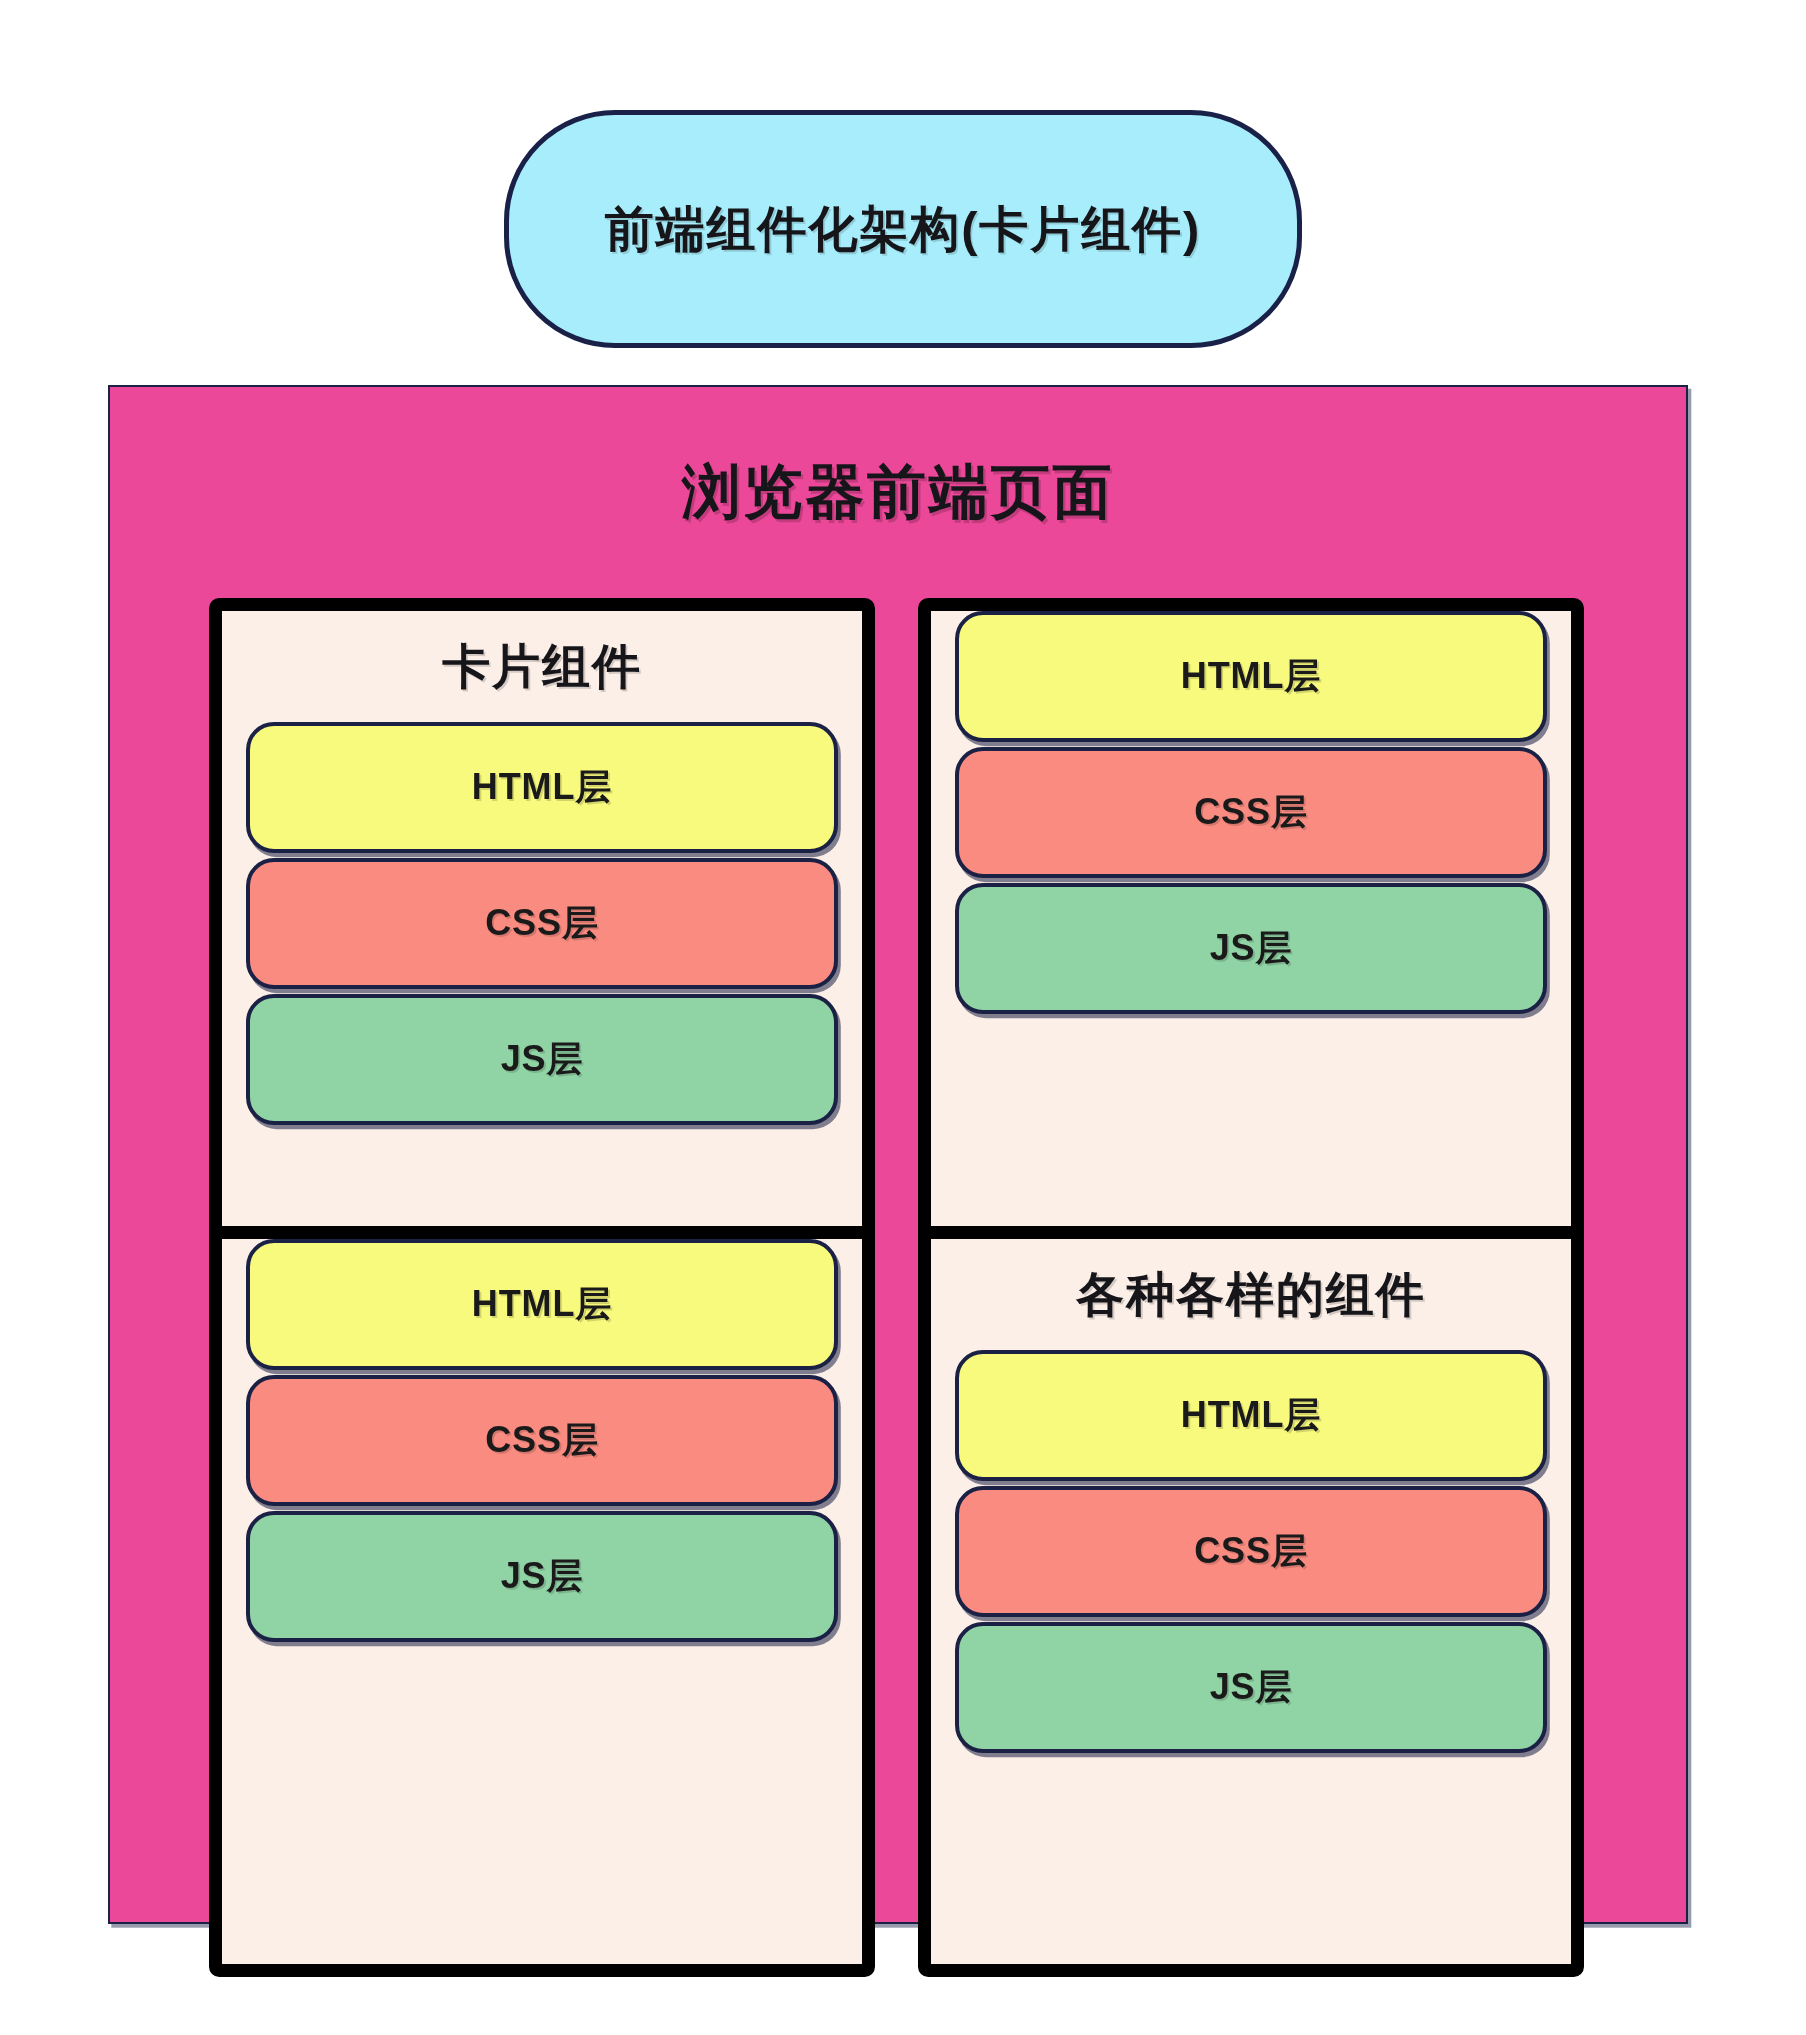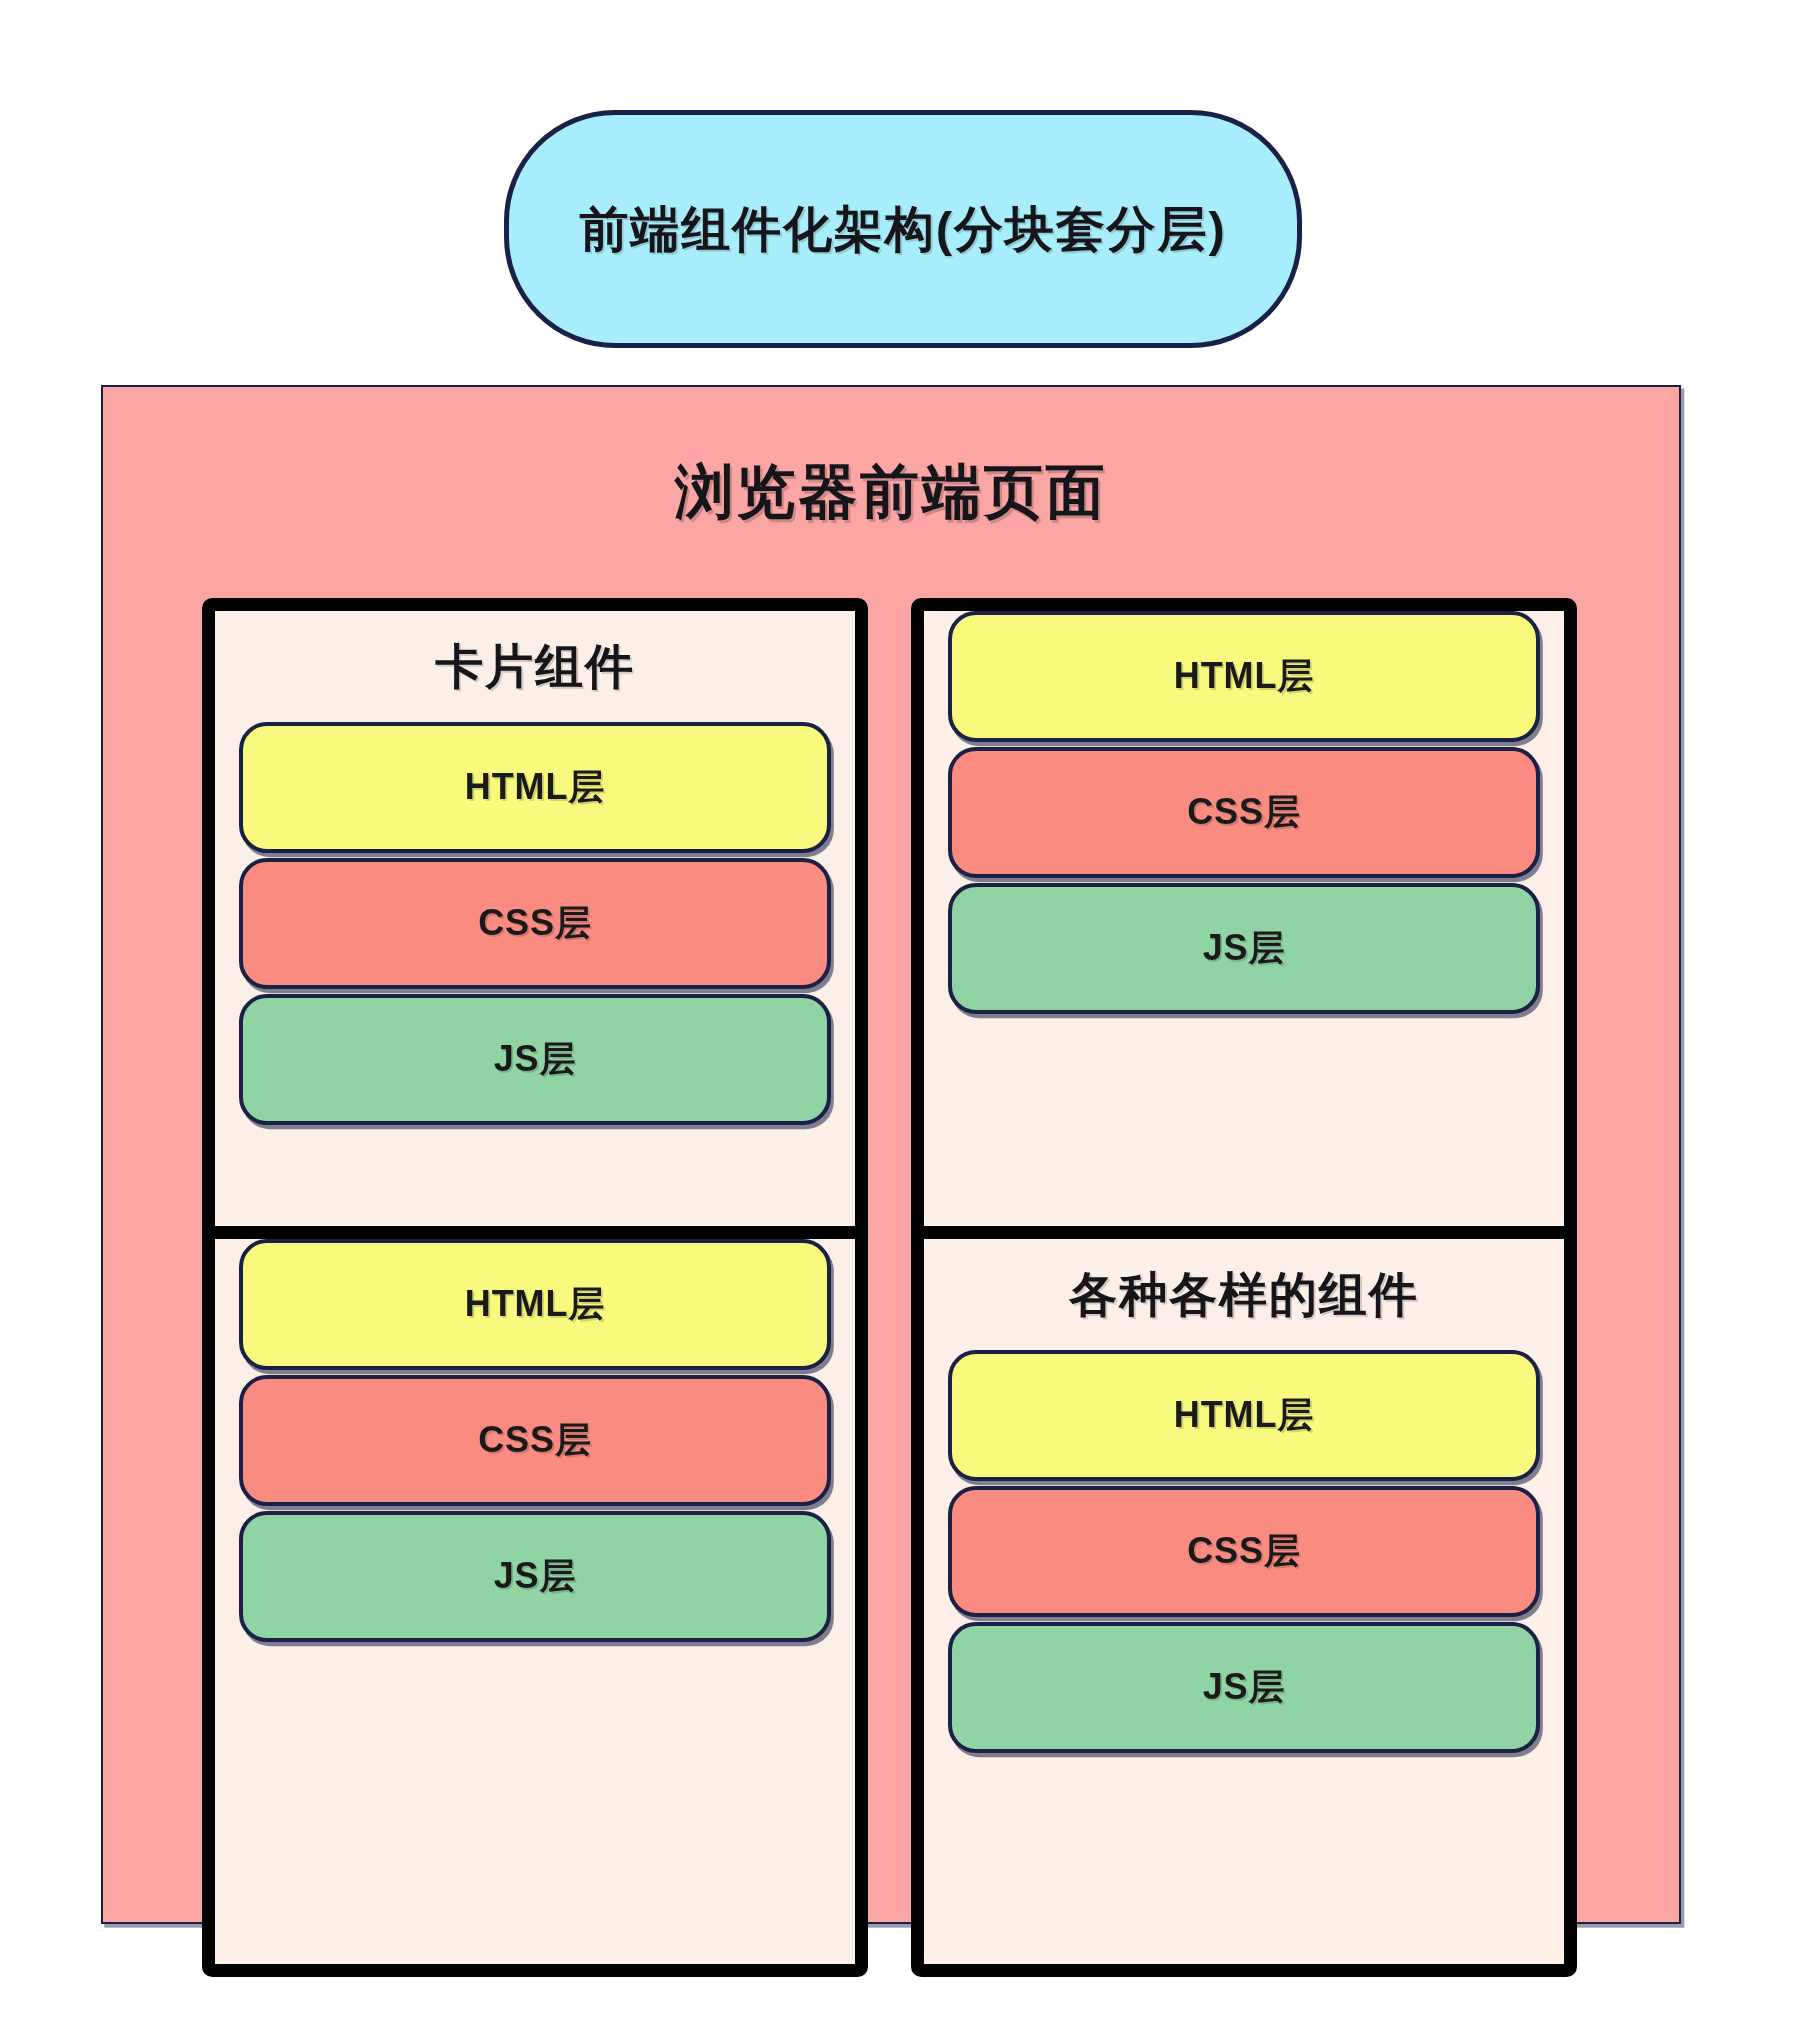--- a/index.html
+++ b/index.html
@@ -39,26 +39,26 @@
     font-weight: 900;
     color: #15151a;
     letter-spacing: 1.9px;
     text-shadow: 1.9px 2.3px 0 rgba(0,0,0,0.14);
     white-space: nowrap;
   }
 
   
   .page-container {
     position: absolute;
-    left: 101px;
+    left: 108px;
     top: 385px;
     width: 1580px;
     height: 1539px;
     box-sizing: border-box;
-    background: #fca5a5;
+    background: #ec4899;
     border: 2.8px solid #1b2144;
     box-shadow: 3.3px 3.7px 0 rgba(27,33,68,0.45);
   }
   .page-title {
     position: absolute;
     left: 0;
     top: 0;
     width: 100%;
     height: 211px;
     display: flex;
@@ -128,21 +128,21 @@
   .layer-css  { background: #f98b80; }
   .layer-js   { background: #90d3a5; }
 </style>
 </head>
 <body>
 
 <div class="stage">
 
   <div class="banner">
     <div class="line">前端组件化架构</div>
-    <div class="line">(分块套分层)</div>
+    <div class="line">(卡片组件)</div>
   </div>
 
   <div class="page-container">
     <div class="page-title">浏览器前端页面</div>
 
     <div class="cards-grid">
 
       <div class="card">
         <div class="card-title">卡片组件</div>
         <div class="layer layer-html">HTML层</div>

